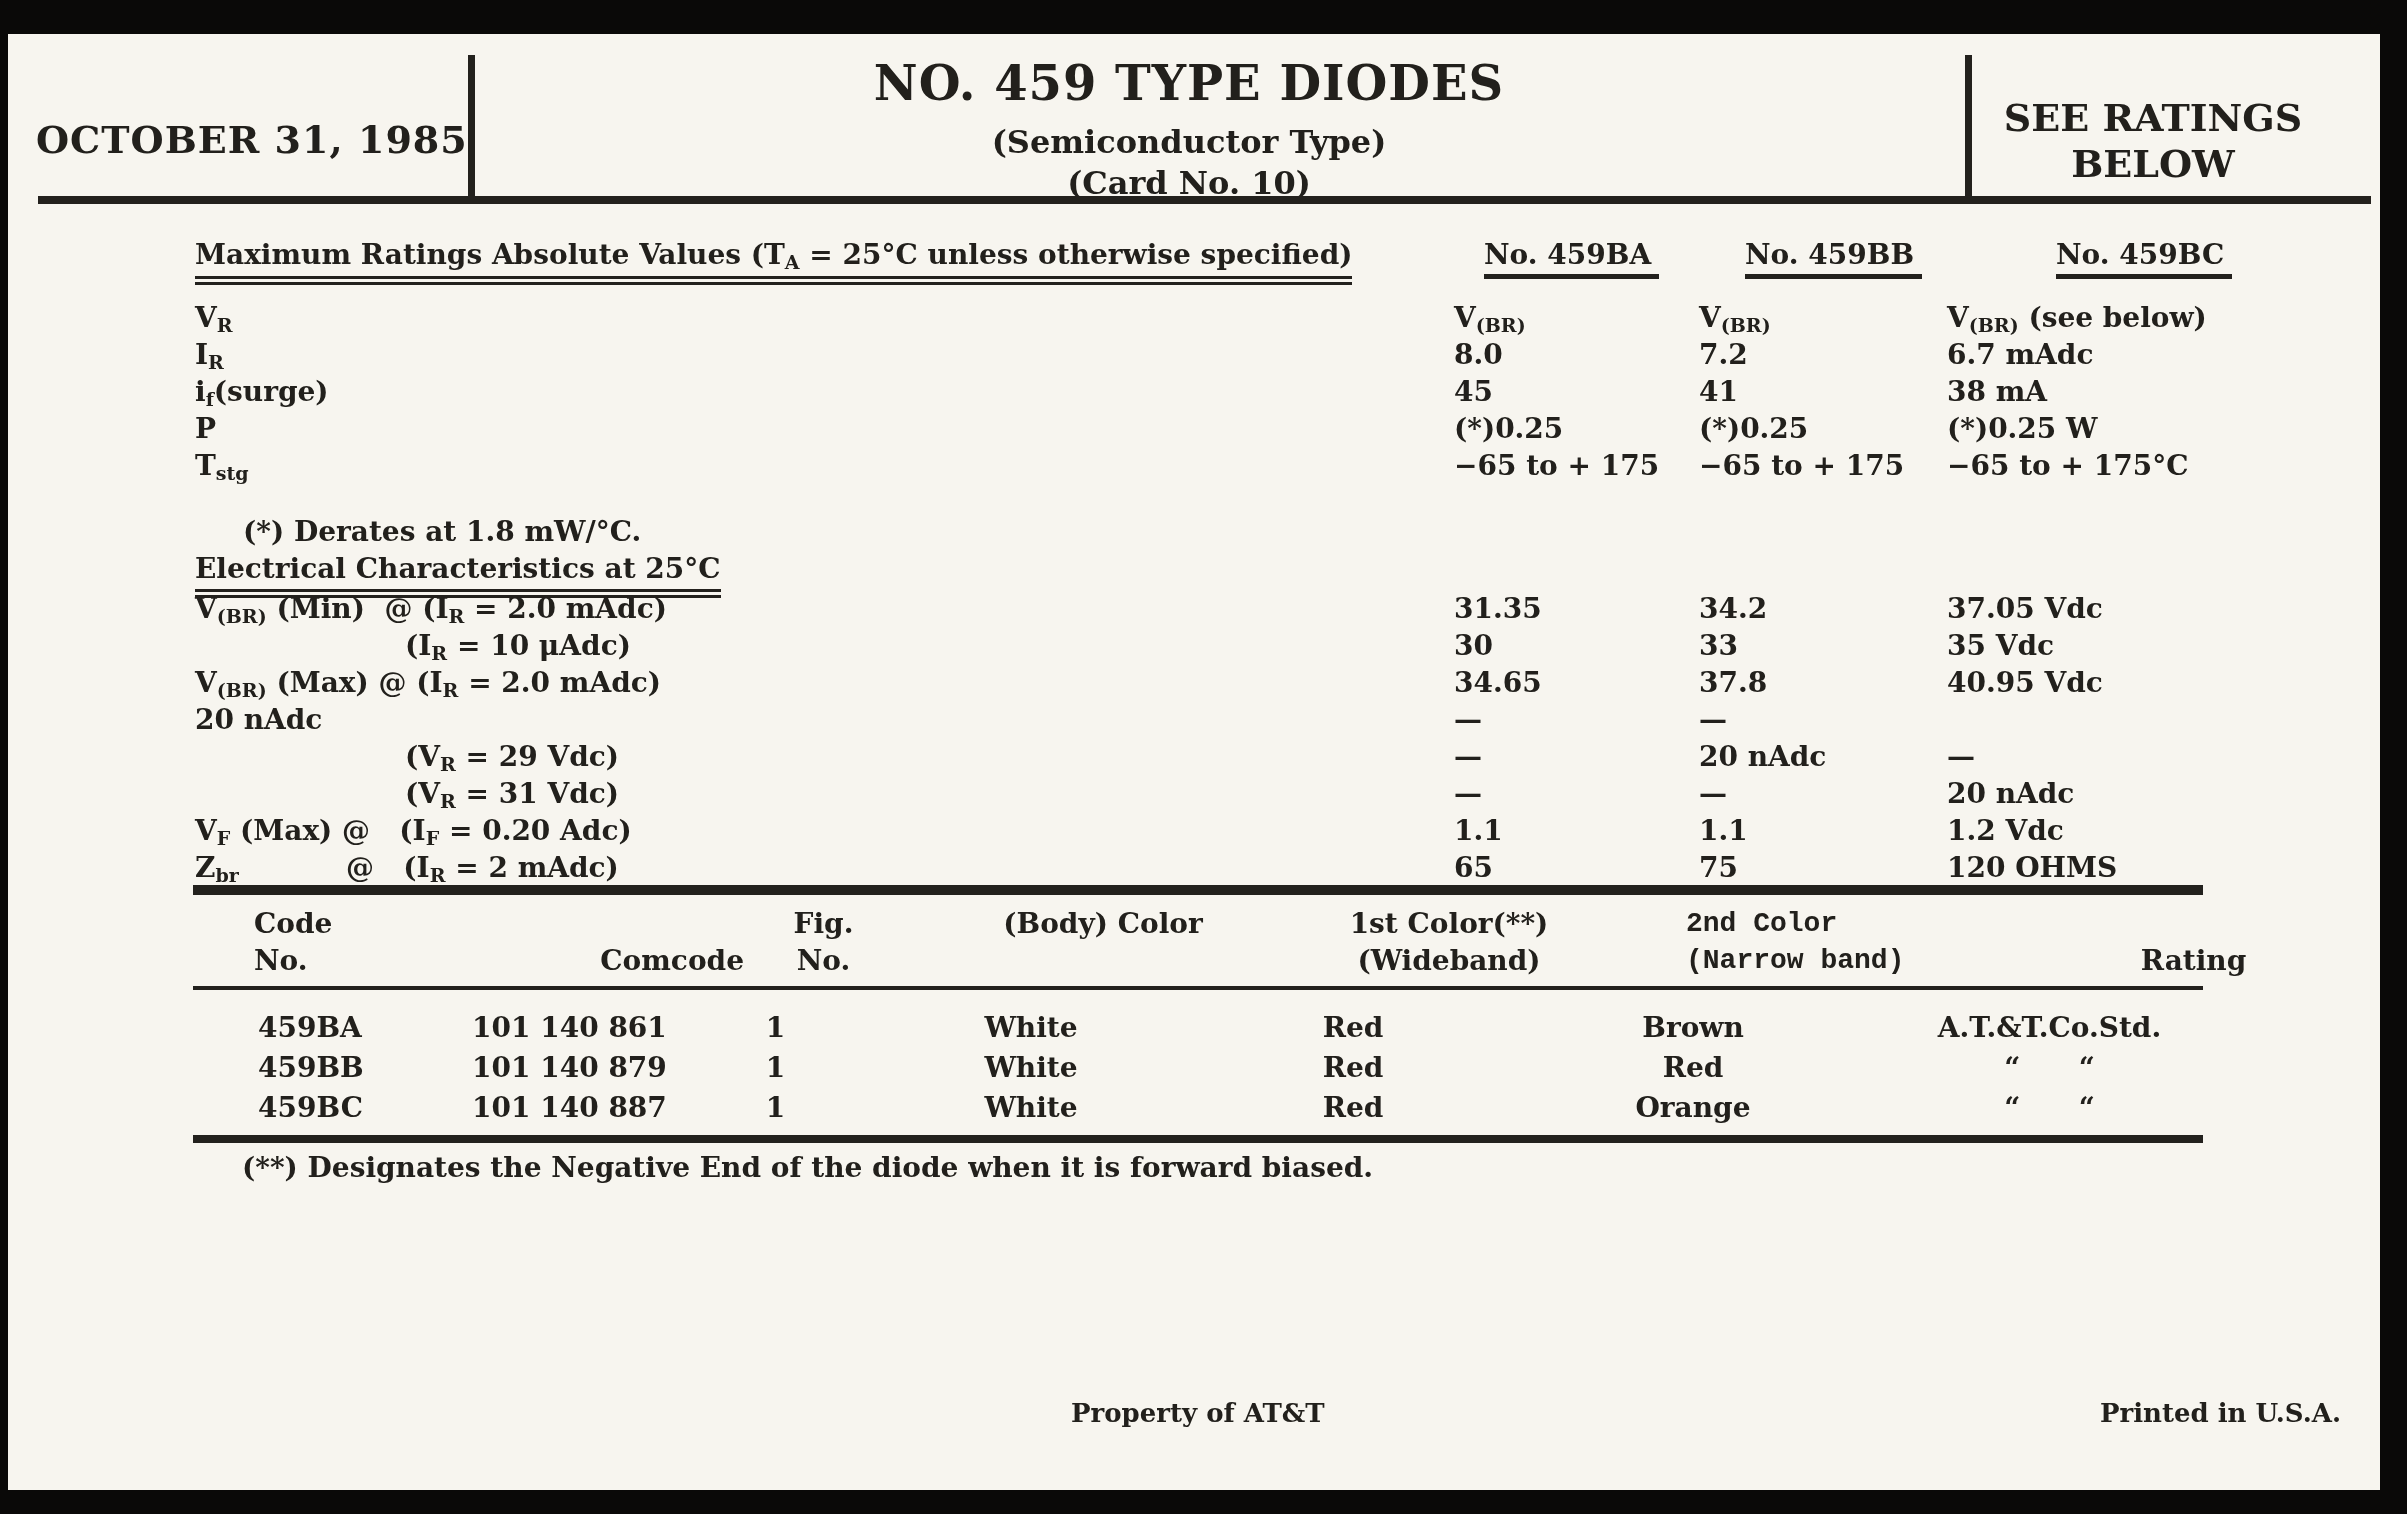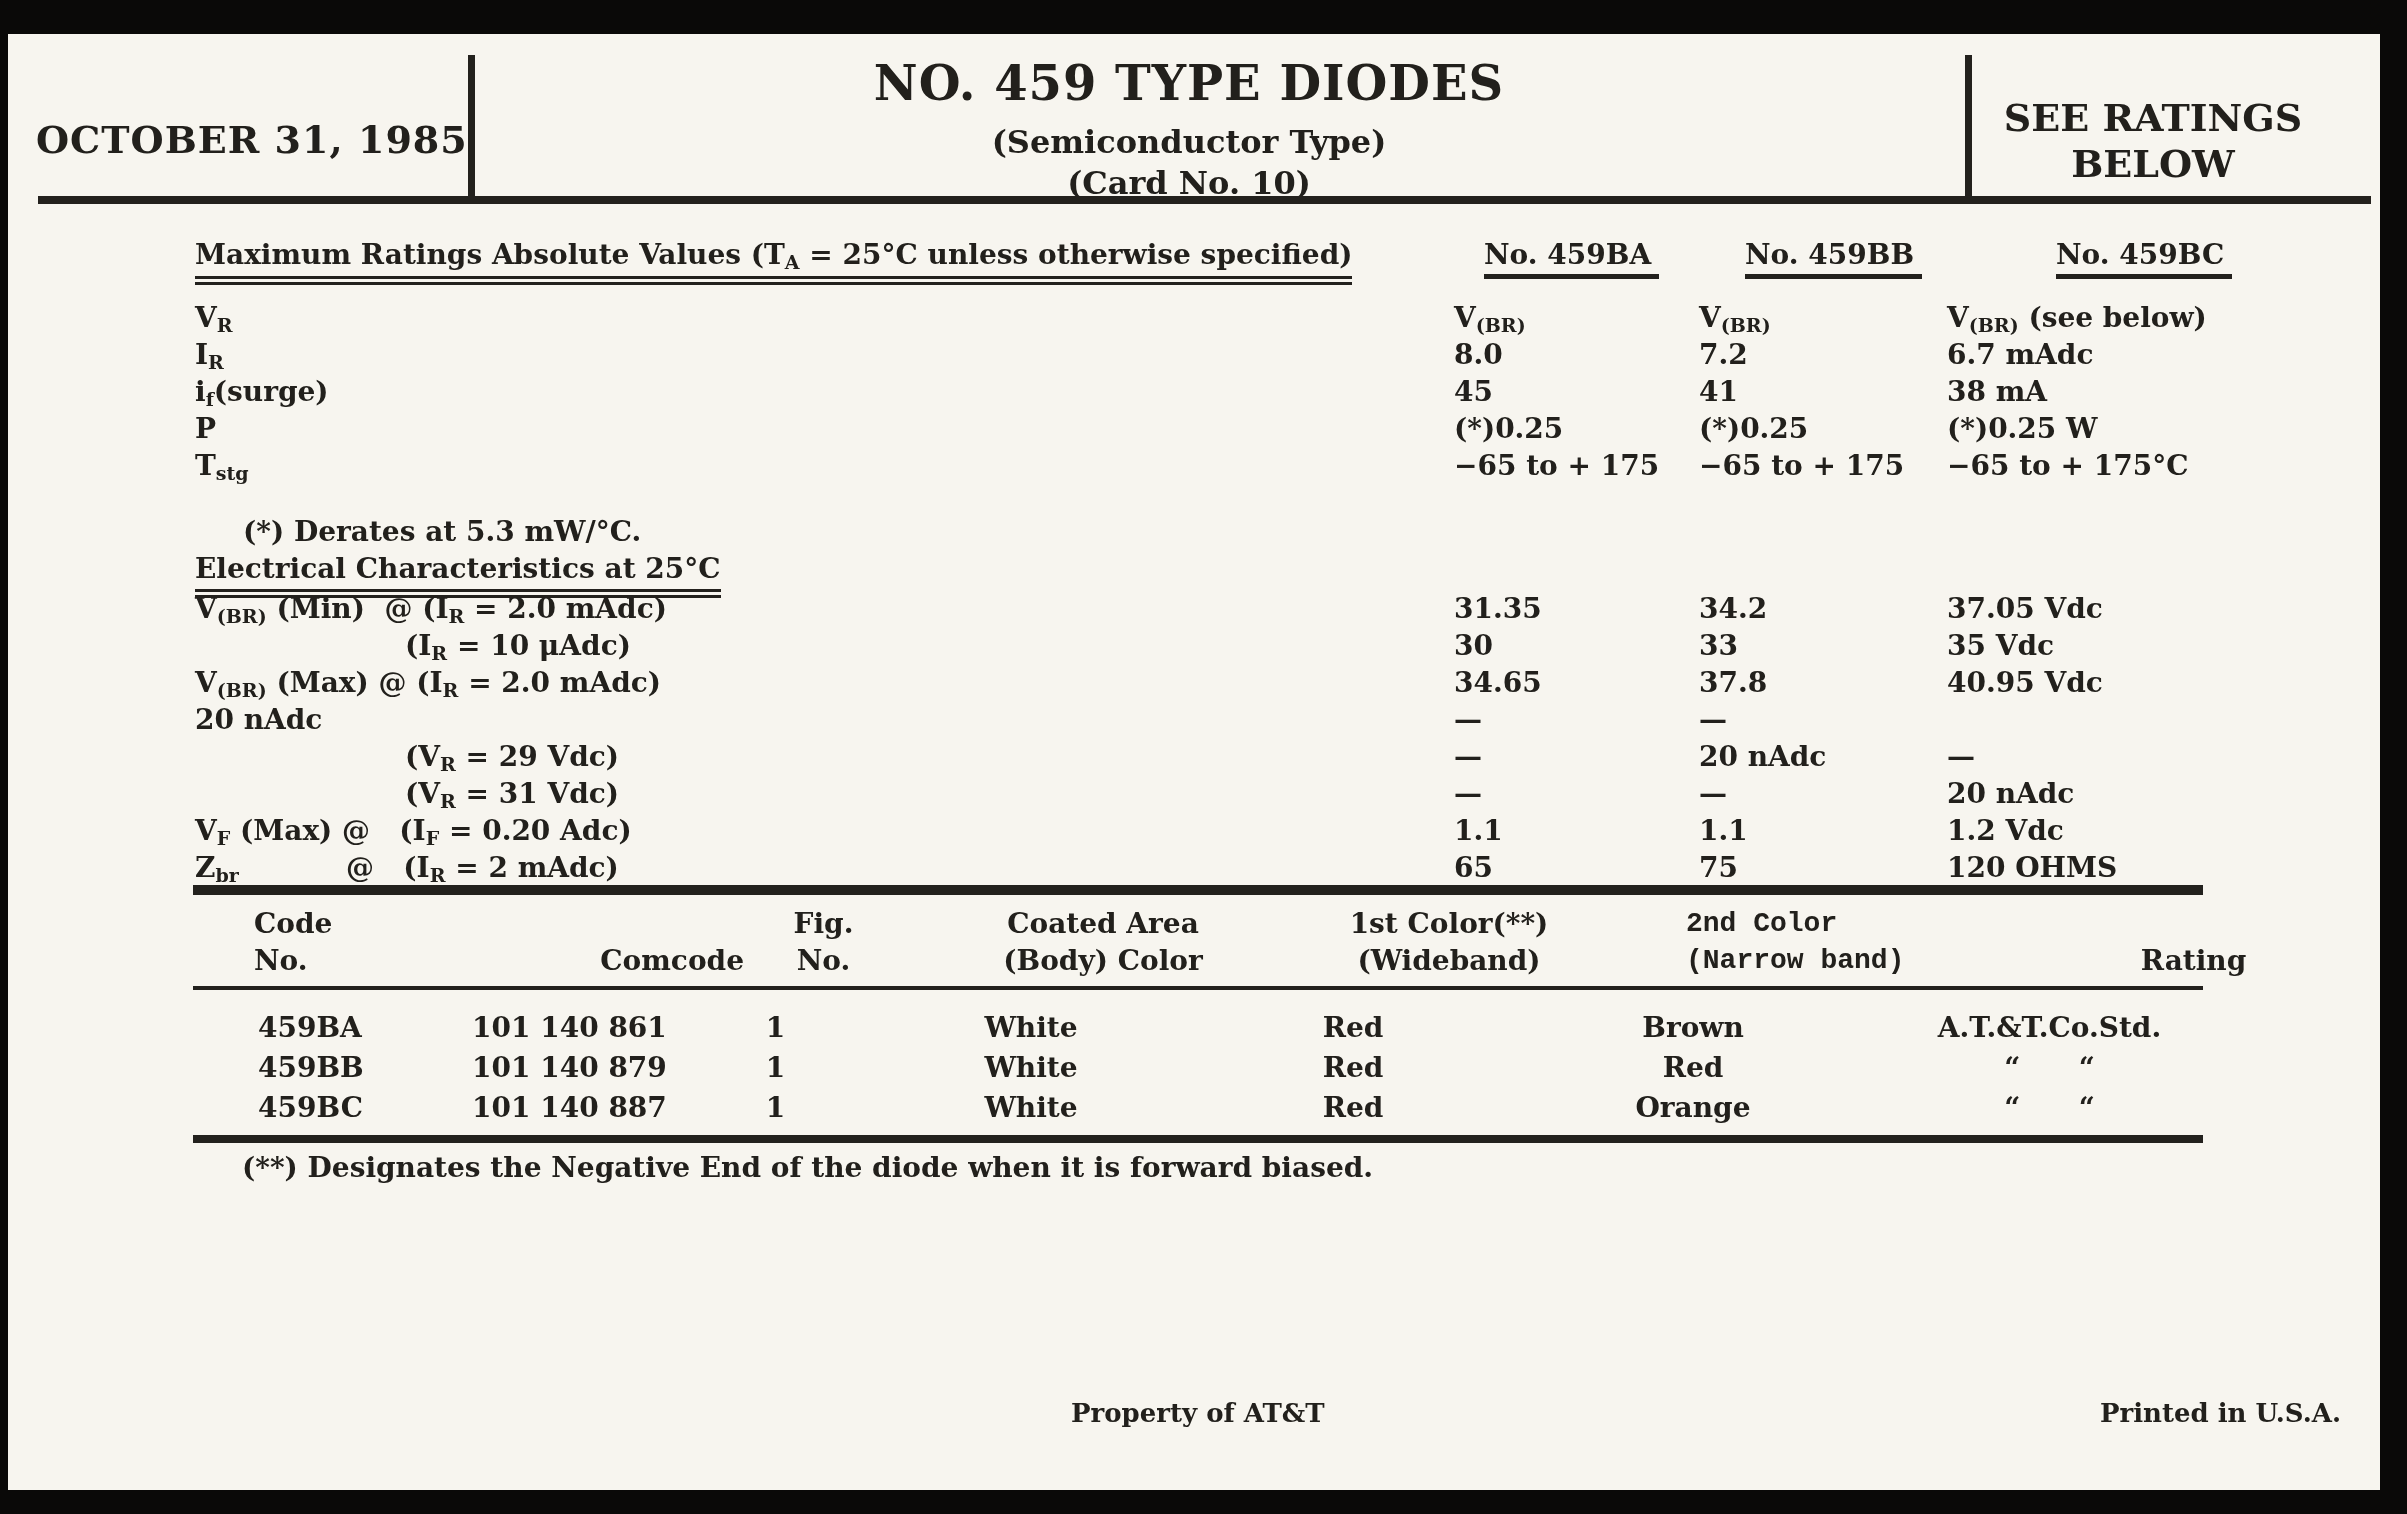--- a/index.html
+++ b/index.html
@@ -134,21 +134,21 @@
         <div class="tcell c3">(*)0.25 W</div>
       </div>
       <div class="trow grid4">
         <div class="tcell c0">T<sub>stg</sub></div>
         <div class="tcell c1">−65 to + 175</div>
         <div class="tcell c2">−65 to + 175</div>
         <div class="tcell c3">−65 to + 175°C</div>
       </div>
     </div>
 
-  <div class="derate">(*) Derates at 5.3 mW/°C.</div>
+  <div class="derate">(*) Derates at 1.8 mW/°C.</div>
 
   <div class="elec-title-wrap">
     <span class="elec-title">Electrical Characteristics at 25°C</span>
   </div>
 
   <div class="elec-rows">
       <div class="trow grid4">
         <div class="tcell c0">V<sub>(BR)</sub> (Min)  @ (I<sub>R</sub> = 2.0 mAdc)</div>
         <div class="tcell c1">31.35</div>
         <div class="tcell c2">34.2</div>
@@ -205,21 +205,20 @@
       </div>
       <div class="hcell col1">
         <div class="hl">&nbsp;</div>
         <div class="hl">Comcode</div>
       </div>
       <div class="hcell col2">
         <div class="hl">Fig.</div>
         <div class="hl">No.</div>
       </div>
       <div class="hcell col3">
-        <div class="hl">Coated Area</div>
         <div class="hl">(Body) Color</div>
       </div>
       <div class="hcell col4">
         <div class="hl">1st Color(**)</div>
         <div class="hl">(Wideband)</div>
       </div>
       <div class="hcell col5">
         <div class="hl">2nd Color</div>
         <div class="hl">(Narrow band)</div>
       </div>

